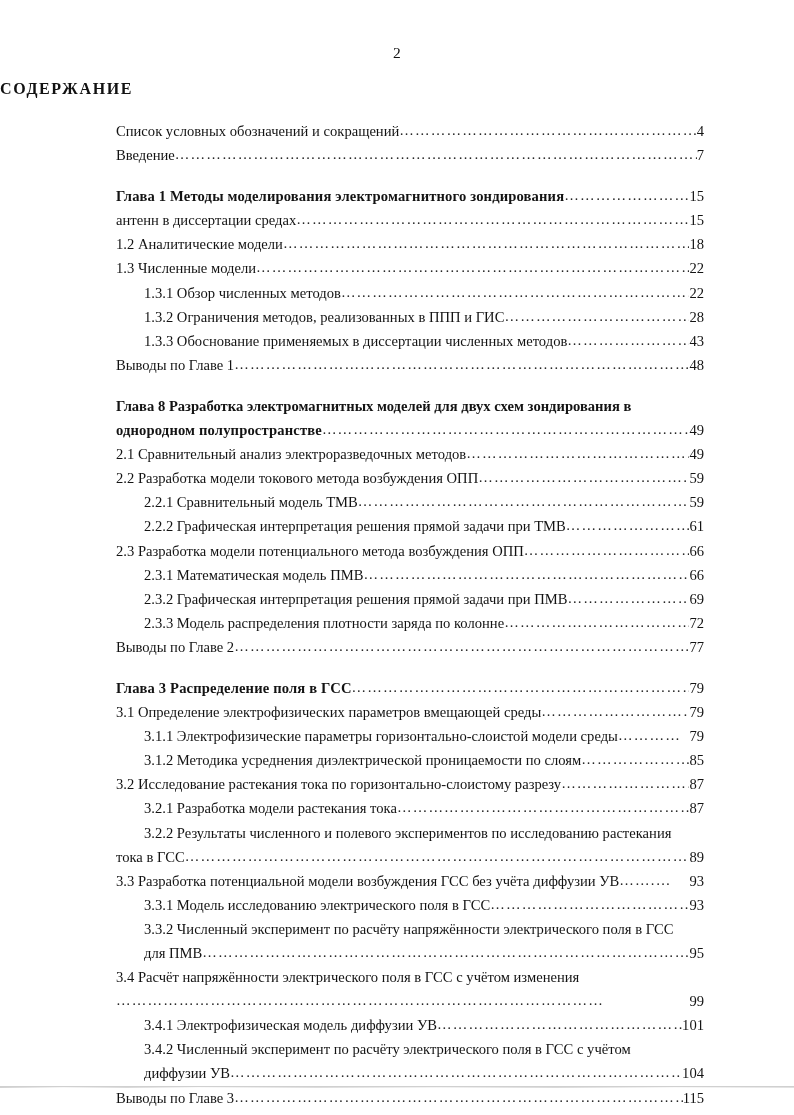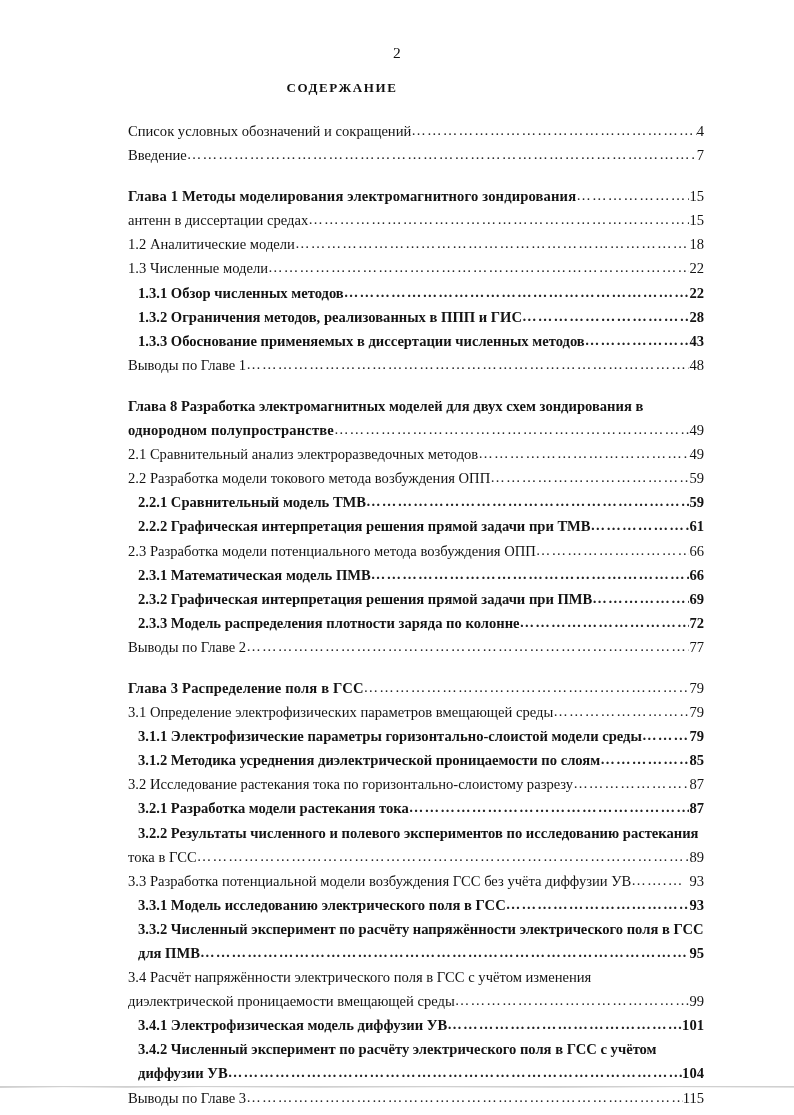--- a/index.html
+++ b/index.html
@@ -33,22 +33,21 @@
     font-size: 15.5px;
     letter-spacing: 0.2px;
   }
 
   
   .doc-title {
     position: absolute;
     top: 80px;
     left: 0;
     width: 684px;
-    text-align: center;
-    font-size: 13px;
+    font-size: 16px;
     font-weight: bold;
     letter-spacing: 1.6px;
   }
 
   
   .toc {
     position: absolute;
     top: 119px;
     left: 116px;
     width: 588px;
@@ -90,22 +89,22 @@
     text-align: right;
     padding-left: 0px;
   }
 
   
   .plainline {
     white-space: nowrap;
   }
 
   
-  .lvl-0 { margin-left: 12px; }
-  .lvl-2 { margin-left: 22px; font-weight: bold; }
+  .lvl-0 { margin-left: 0px; }
+  .lvl-2 { margin-left: 28px; }
 
   .chapter {
     font-weight: bold;
   }
   .chapter .leader { font-weight: normal; letter-spacing: 1.15px; }
   .chapter .pageno { font-weight: normal; }
   .group-gap { height: 17px; }
 
   
   .chapter .label { letter-spacing: 0.15px; }
@@ -397,21 +396,20 @@
         <span class="pageno">95</span>
       </div>
     </div>
 
     <div class="entry lvl-0">
       <span class="plainline">3.4 Расчёт напряжённости электрического поля в ГСС с учётом изменения</span>
     </div>
 
     <div class="entry lvl-0">
       <div class="row">
-        <span class="label">диэлектрической проницаемости вмещающей среды</span>
         <span class="leader">…………………………………………………………………………………</span>
         <span class="pageno">99</span>
       </div>
     </div>
 
     <div class="entry lvl-2">
       <div class="row">
         <span class="label">3.4.1 Электрофизическая модель диффузии УВ</span>
         <span class="leader">………………………………………………………………</span>
         <span class="pageno">101</span>

